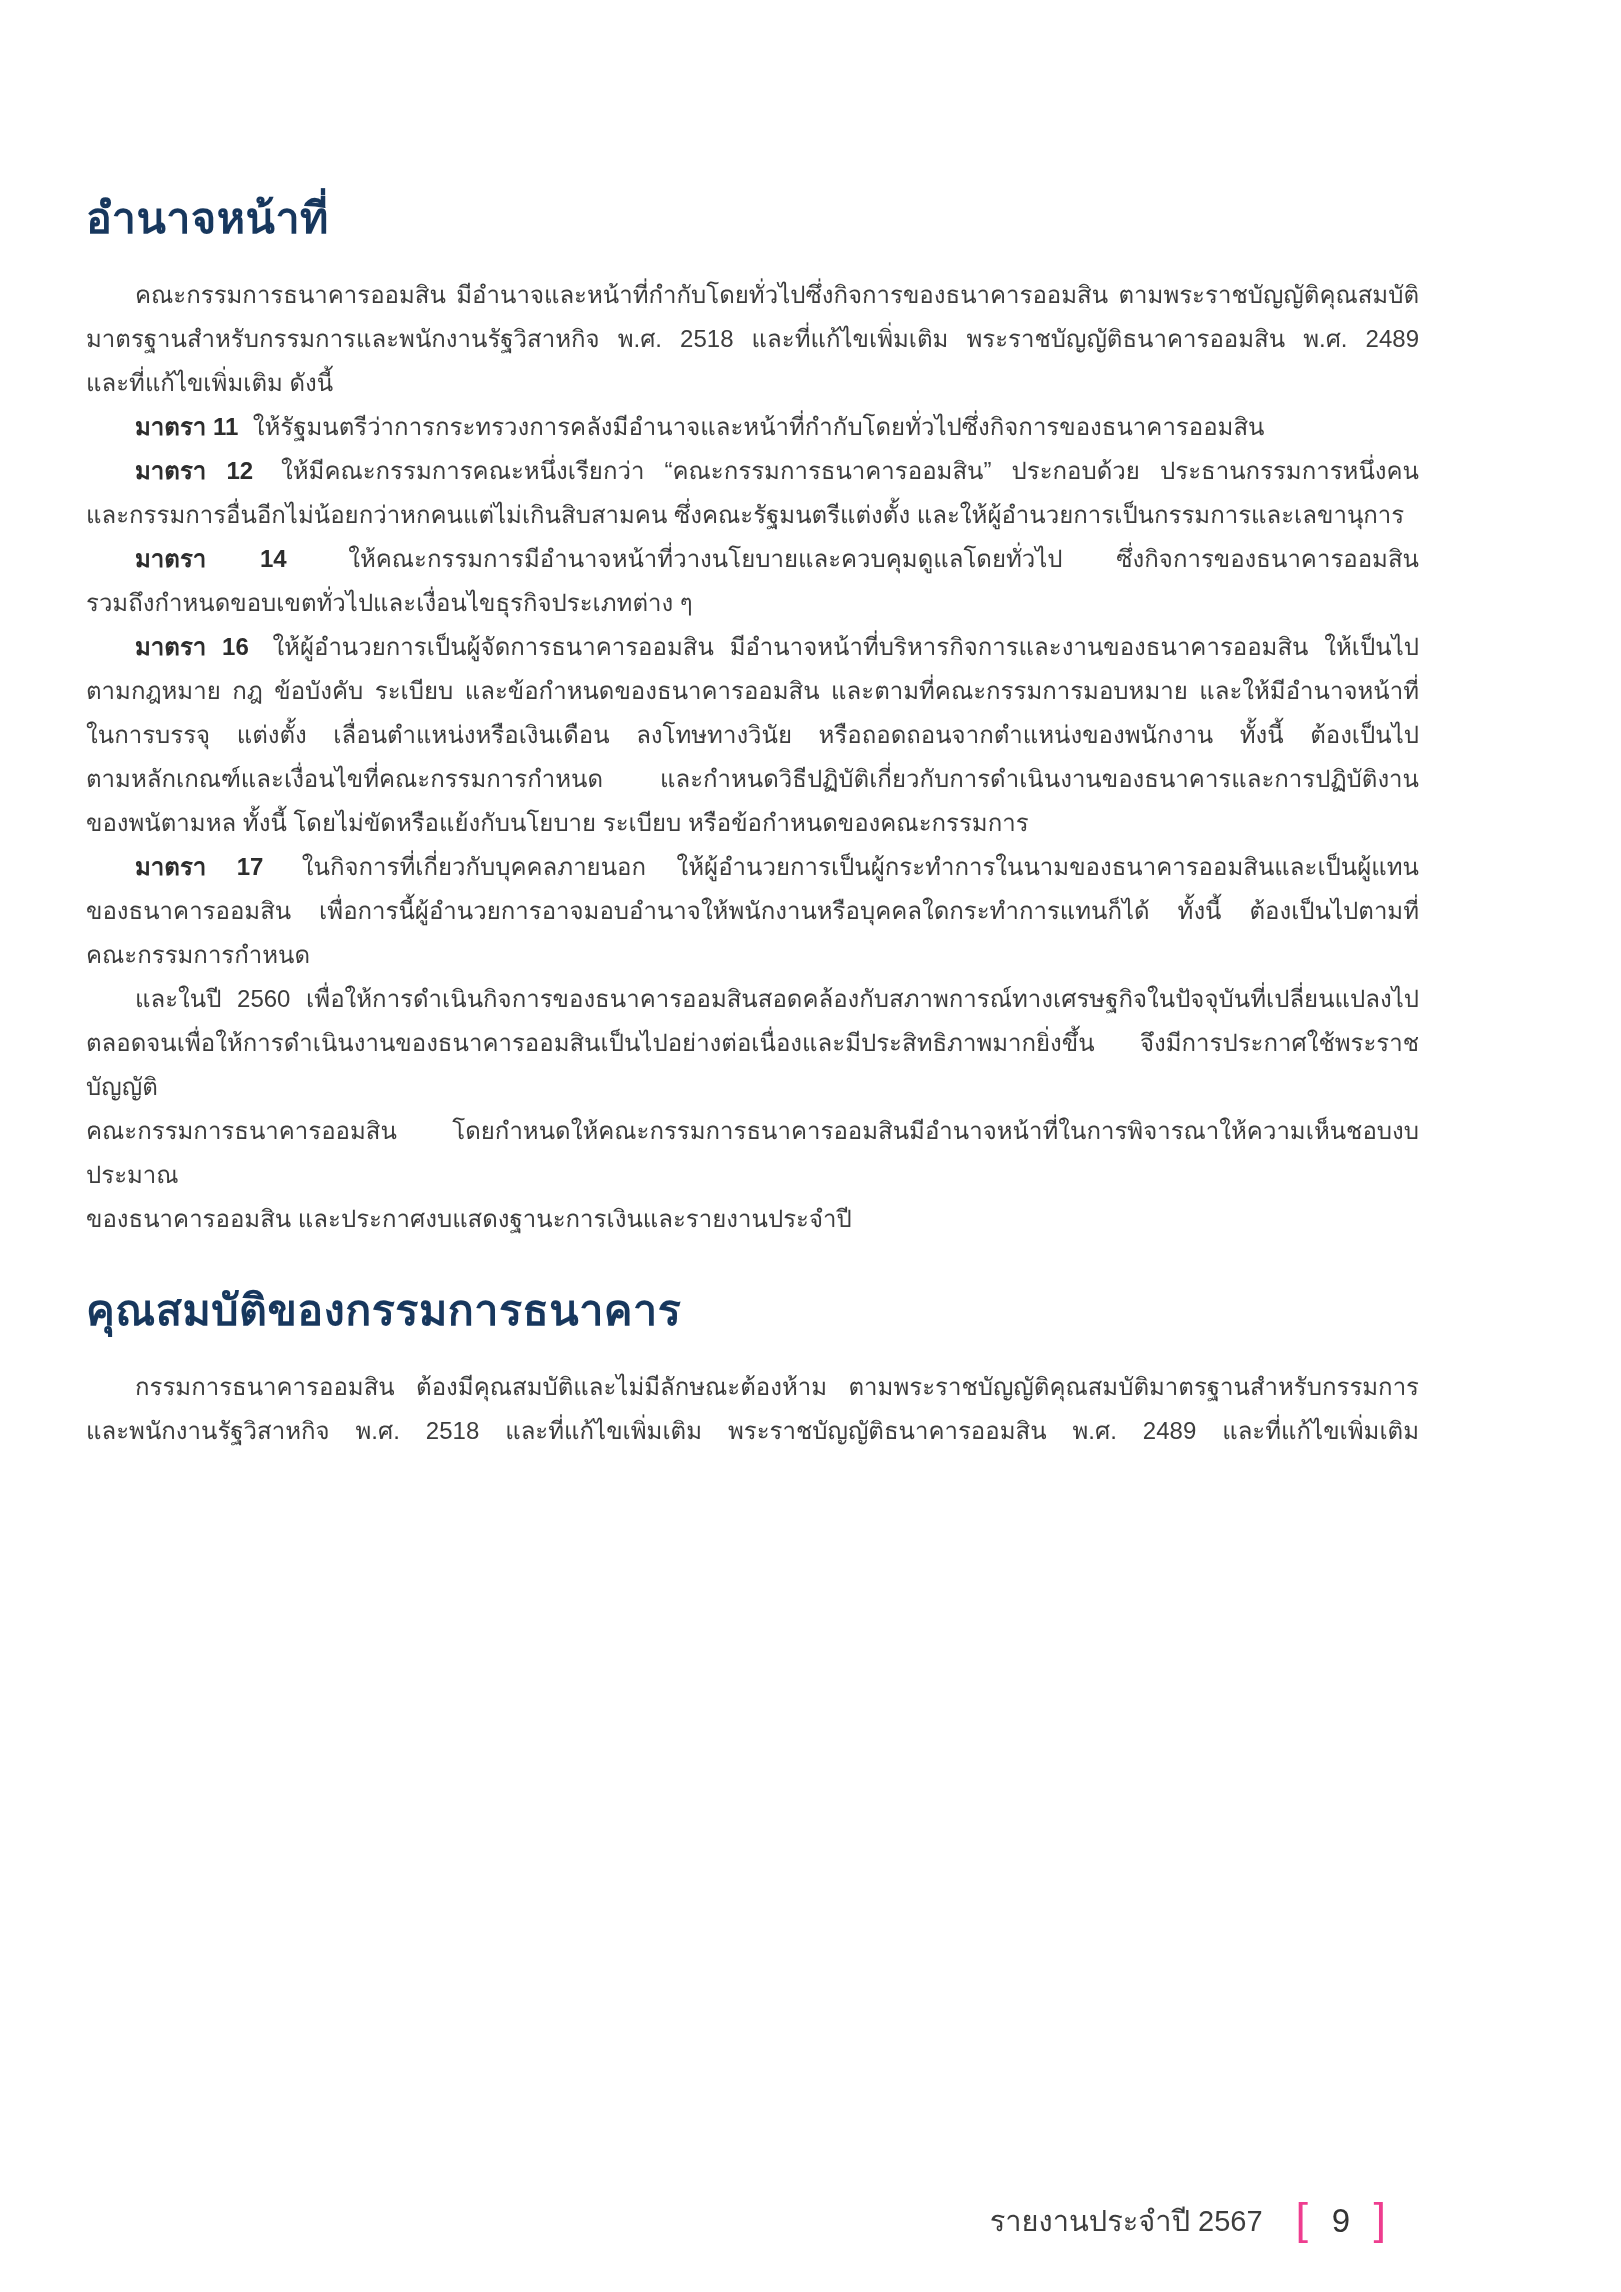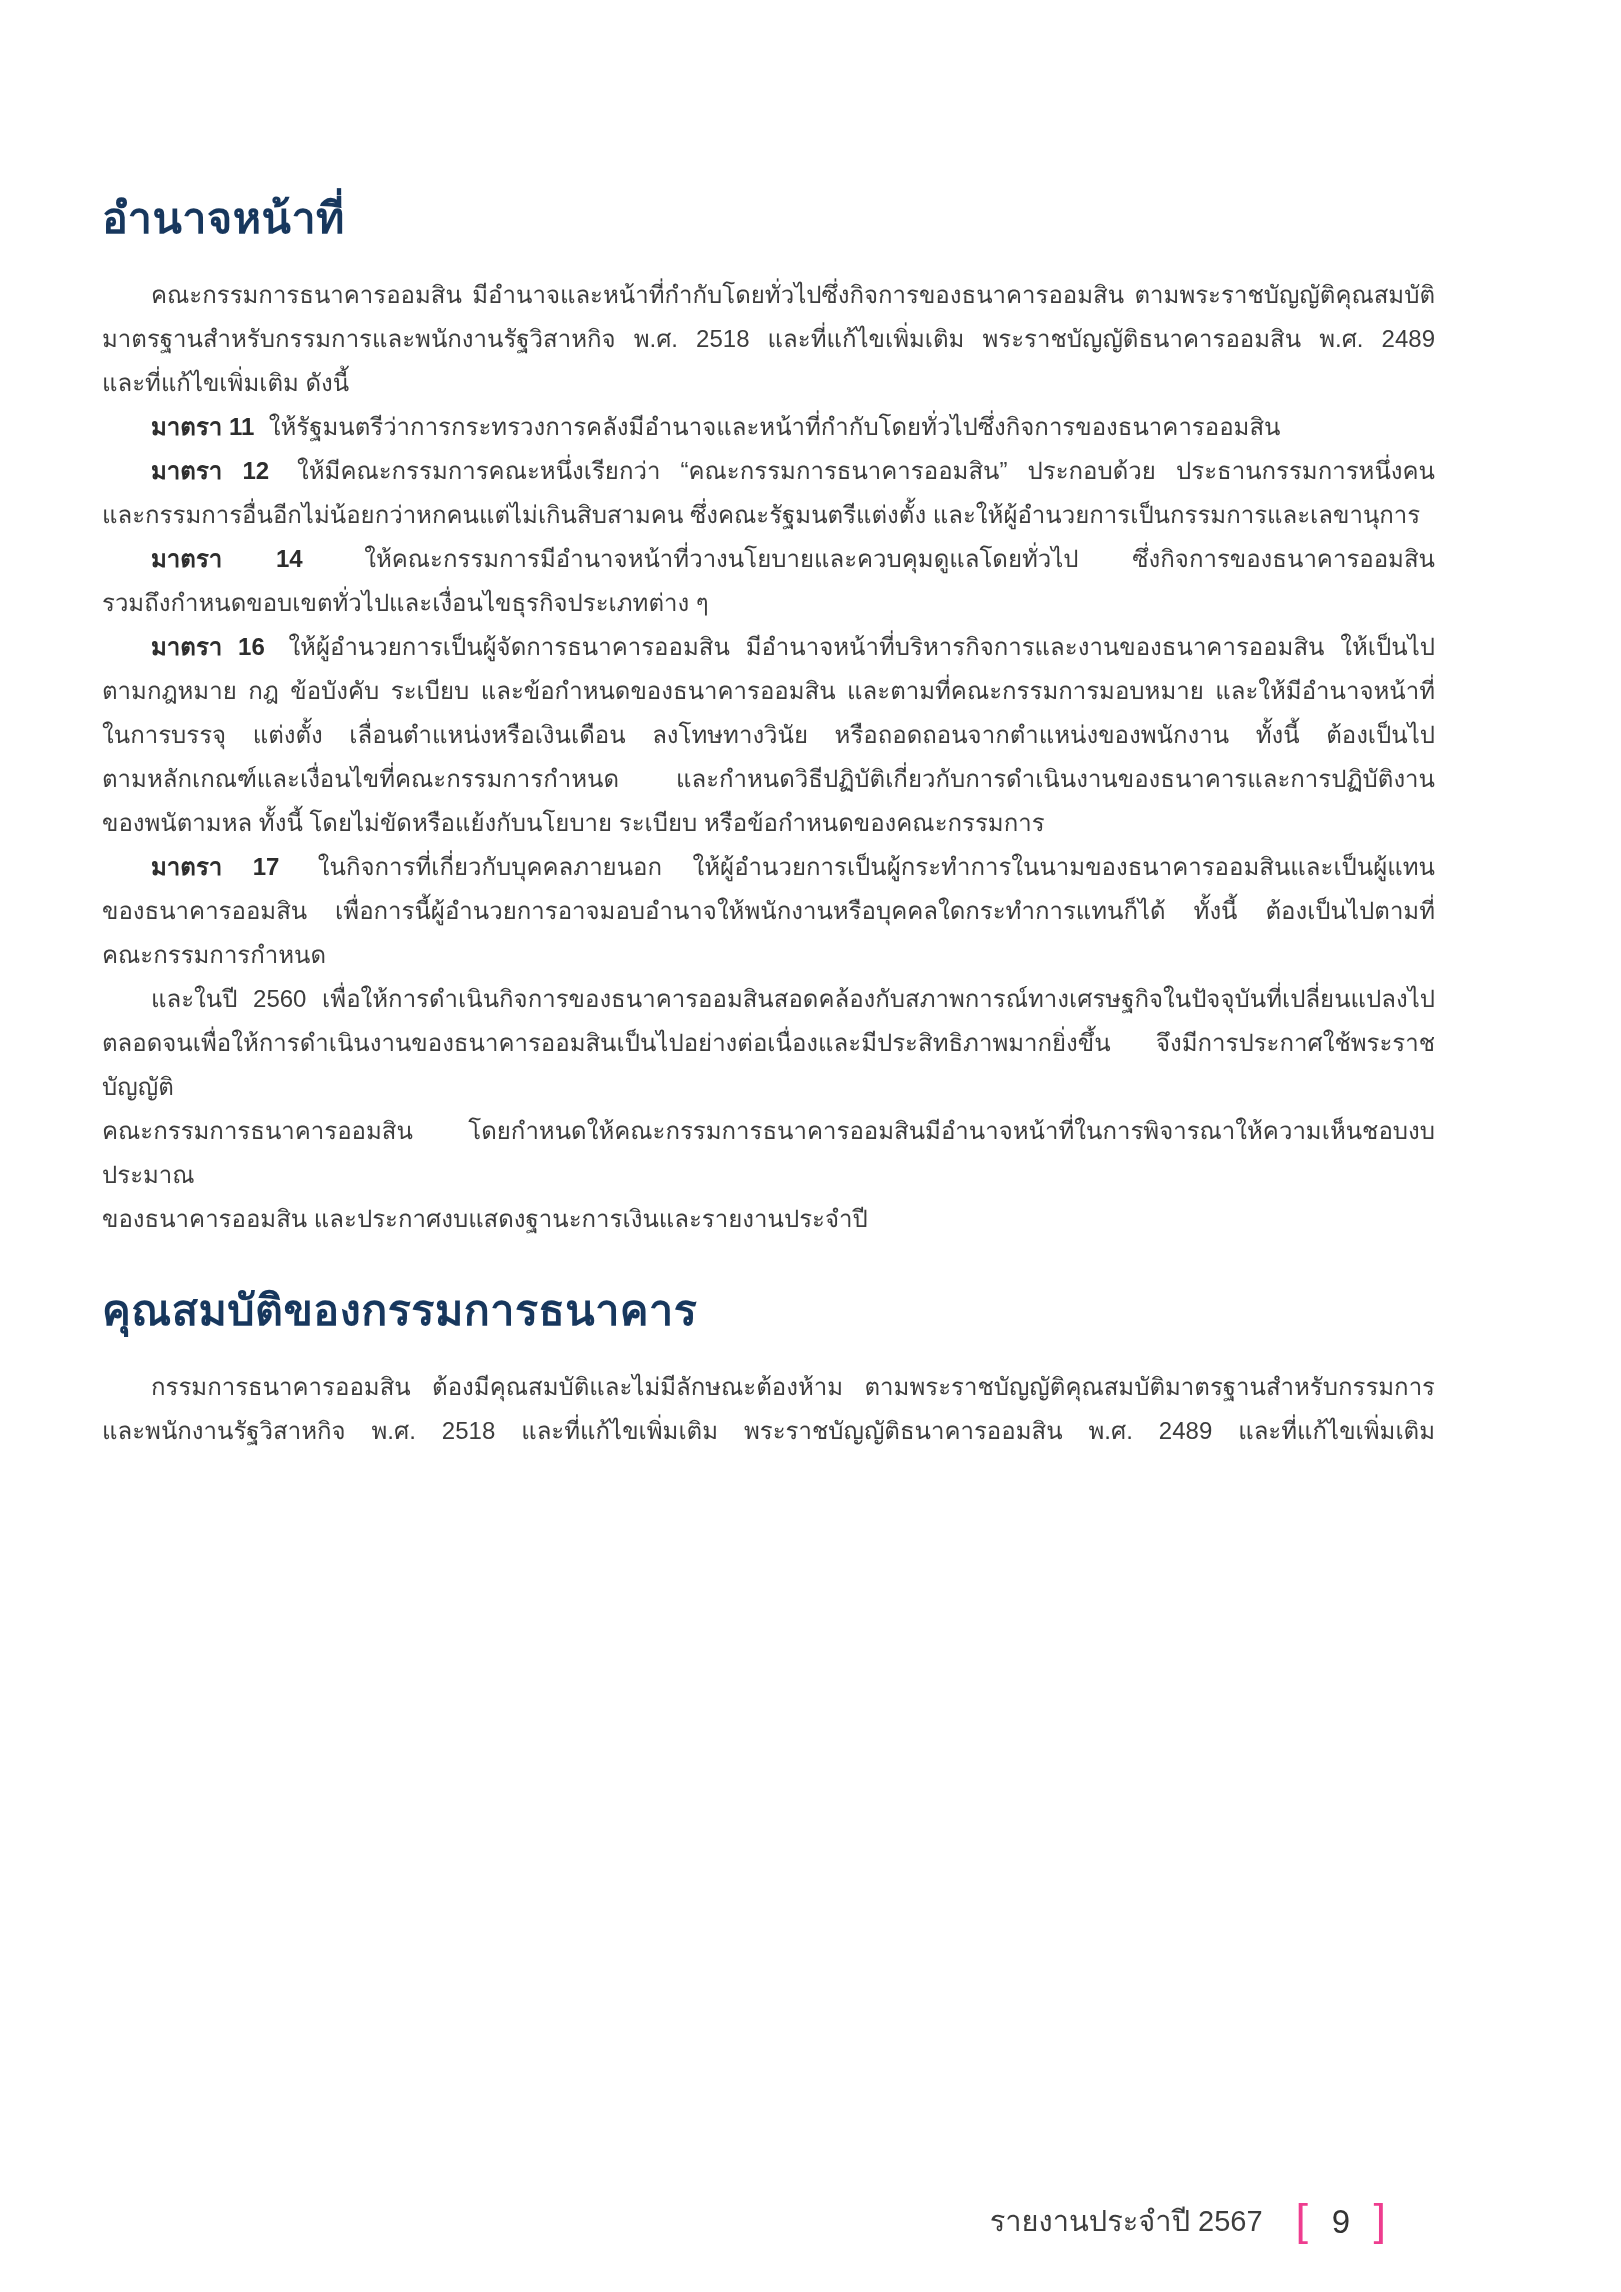--- a/index.html
+++ b/index.html
@@ -11,21 +11,21 @@
     position: relative;
     width: 1621px;
     height: 2293px;
     margin: 0 auto;
     background: #ffffff;
     font-family: "Liberation Sans", "DejaVu Sans", sans-serif;
     overflow: hidden;
   }
   .content {
     position: absolute;
-    left: 102px;
+    left: 86px;
     top: 0;
     width: 1333px;
   }
   .section-title {
     margin: 0;
     font-size: 43px;
     line-height: 1.25;
     font-weight: 700;
     color: #17375D;
     letter-spacing: 0.5px;
@@ -52,21 +52,21 @@
   .prefix {
     font-weight: 700;
     color: #2D2D2D;
   }
   .prefix:not(:empty) { margin-right: 7.8px; }
   .footer {
     position: absolute;
     right: 235px;
     bottom: 49px;
     display: flex;
-    align-items: flex-end;
+    align-items: flex-start;
     gap: 33px;
   }
   .footer-label {
     color: #3D3D3D;
     font-size: 29px;
   }
   .page-num-group {
     display: inline-flex;
     align-items: center;
     gap: 23.5px;

